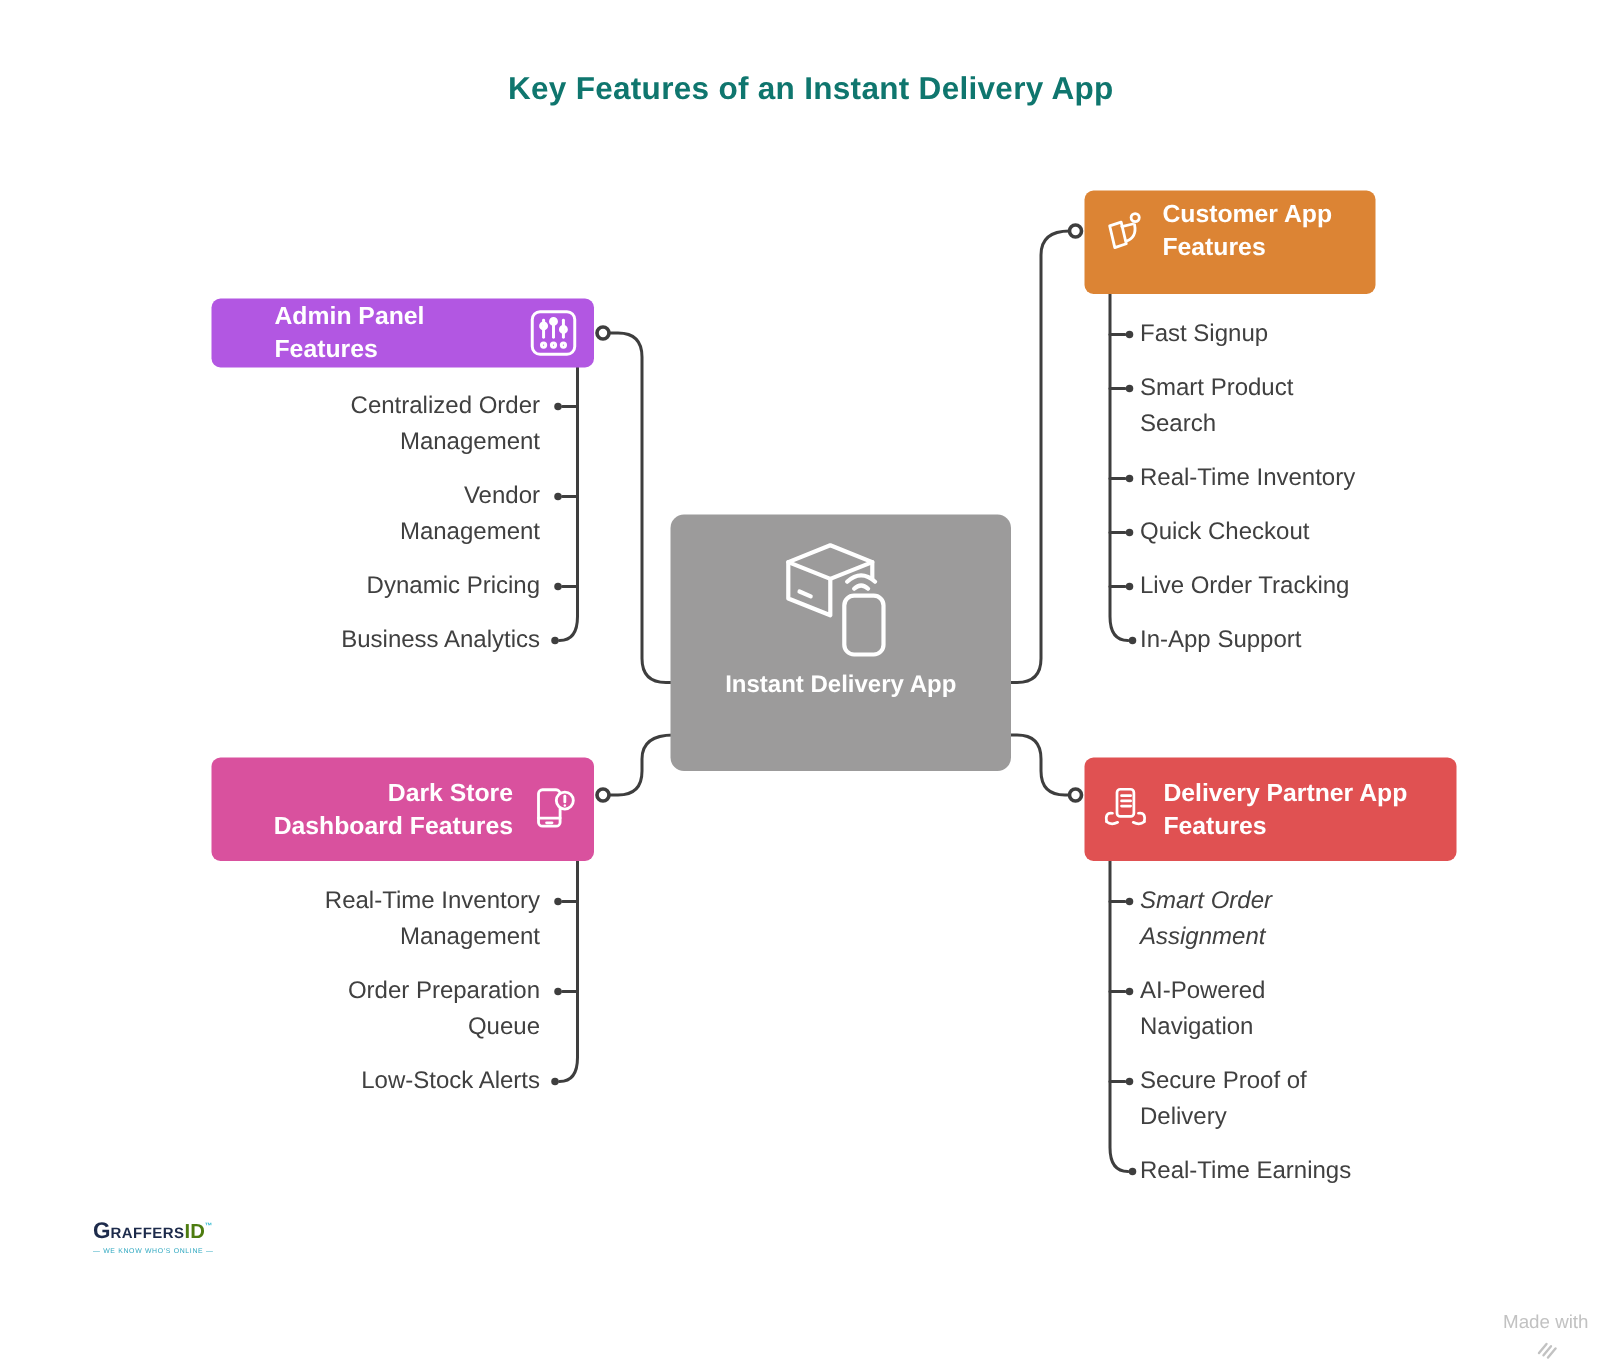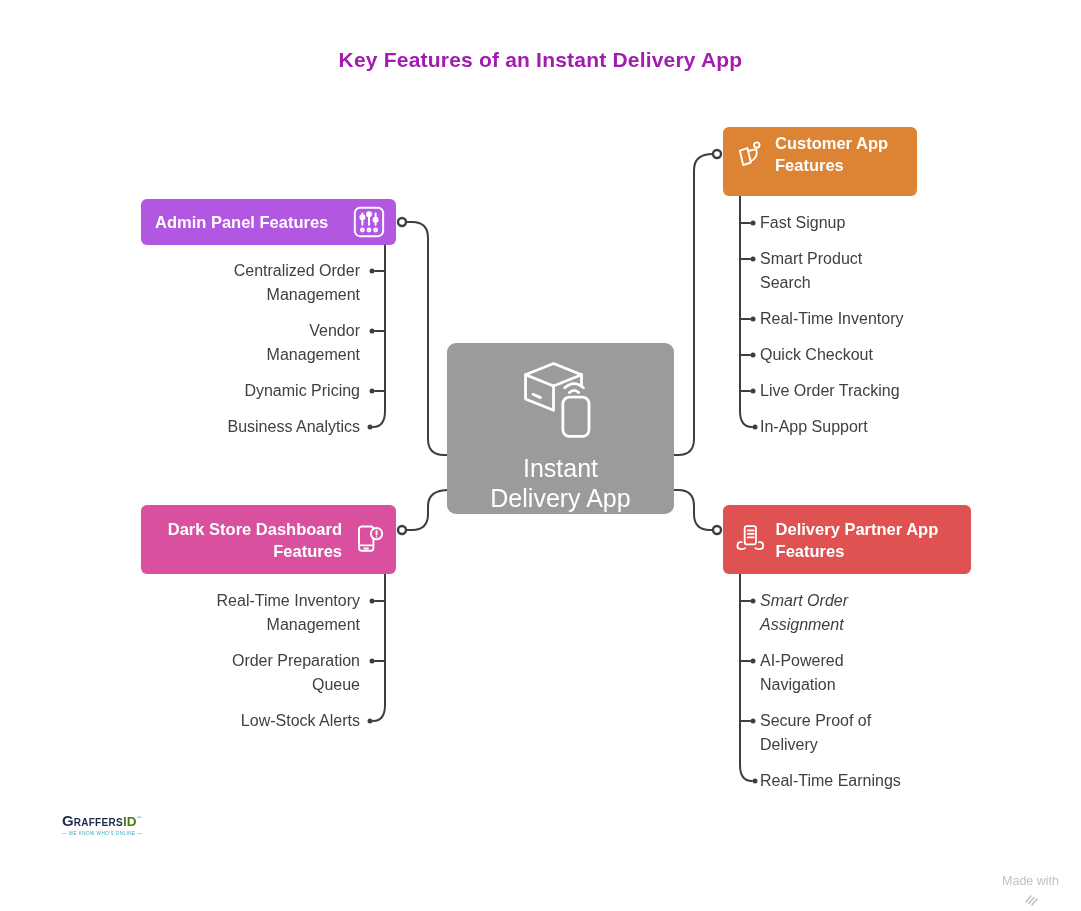--- a/index.html
+++ b/index.html
@@ -1,29 +1,29 @@
 <!DOCTYPE html>
 <html><head>
 <meta charset="utf-8">
 <style>
   html,body{margin:0;padding:0;background:#ffffff;}
   body{width:1081px;height:911px;position:relative;font-family:"Liberation Sans",sans-serif;overflow:hidden;}
   .abs{position:absolute;}
-  #title{left:0;top:48px;width:1081px;text-align:center;font-size:21px;font-weight:700;color:#a21caf;letter-spacing:.2px;}
+  #title{left:0;top:48px;width:1081px;text-align:center;font-size:21px;font-weight:700;color:#0f766e;letter-spacing:.2px;}
   #connector-layer{left:0;top:0;width:1081px;height:911px;pointer-events:none;}
   .conn{stroke:#3E3E3E;stroke-width:2;fill:none;stroke-linecap:round;}
   .ring{fill:#ffffff;stroke:#3E3E3E;stroke-width:2.4;}
   .enddot{fill:#3E3E3E;stroke:none;}
   
   #center-node{left:447px;top:343px;width:227px;height:171px;background:#9C9B9B;border-radius:9px;color:#fff;text-align:center;}
   #center-node .nicon{margin:13px auto 0 auto;display:block;}
-  #center-node .nlabel{width:170px;margin:11px auto;font-size:25px;line-height:30px;font-weight:400;}
+  #center-node .nlabel{width:170px;margin:0 auto;font-size:16px;line-height:30px;font-weight:700;}
   
   .hdr{border-radius:6px;color:#fff;display:flex;align-items:center;box-sizing:border-box;}
-  .hdr .hlabel{font-size:16.5px;line-height:22px;font-weight:700;}
+  .hdr .hlabel{font-size:16.5px;line-height:22px;font-weight:700;margin-left:28px;}
   #hdr-admin{left:141px;top:199px;width:255px;height:46px;background:#B257E2;padding:0 10px 0 14px;}
   #hdr-admin .hlabel{flex:1;text-align:left;}
   #hdr-customer{left:723px;top:127px;width:194px;height:69px;background:#DC8434;padding:0 8px 16px 10px;}
   #hdr-customer .hlabel{width:142px;margin-left:8px;text-align:left;}
   #hdr-darkstore{left:141px;top:505px;width:255px;height:69px;background:#D9519E;padding:0 10px 0 12px;}
   #hdr-darkstore .hlabel{flex:1;text-align:right;margin-right:8px;}
   #hdr-delivery{left:723px;top:505px;width:248px;height:69px;background:#E05152;padding:0 8px 0 10px;justify-content:flex-end;}
   #hdr-delivery .hlabel{width:195px;margin-left:8px;text-align:left;}
   
   .item{font-size:16px;line-height:24px;color:#404040;}

